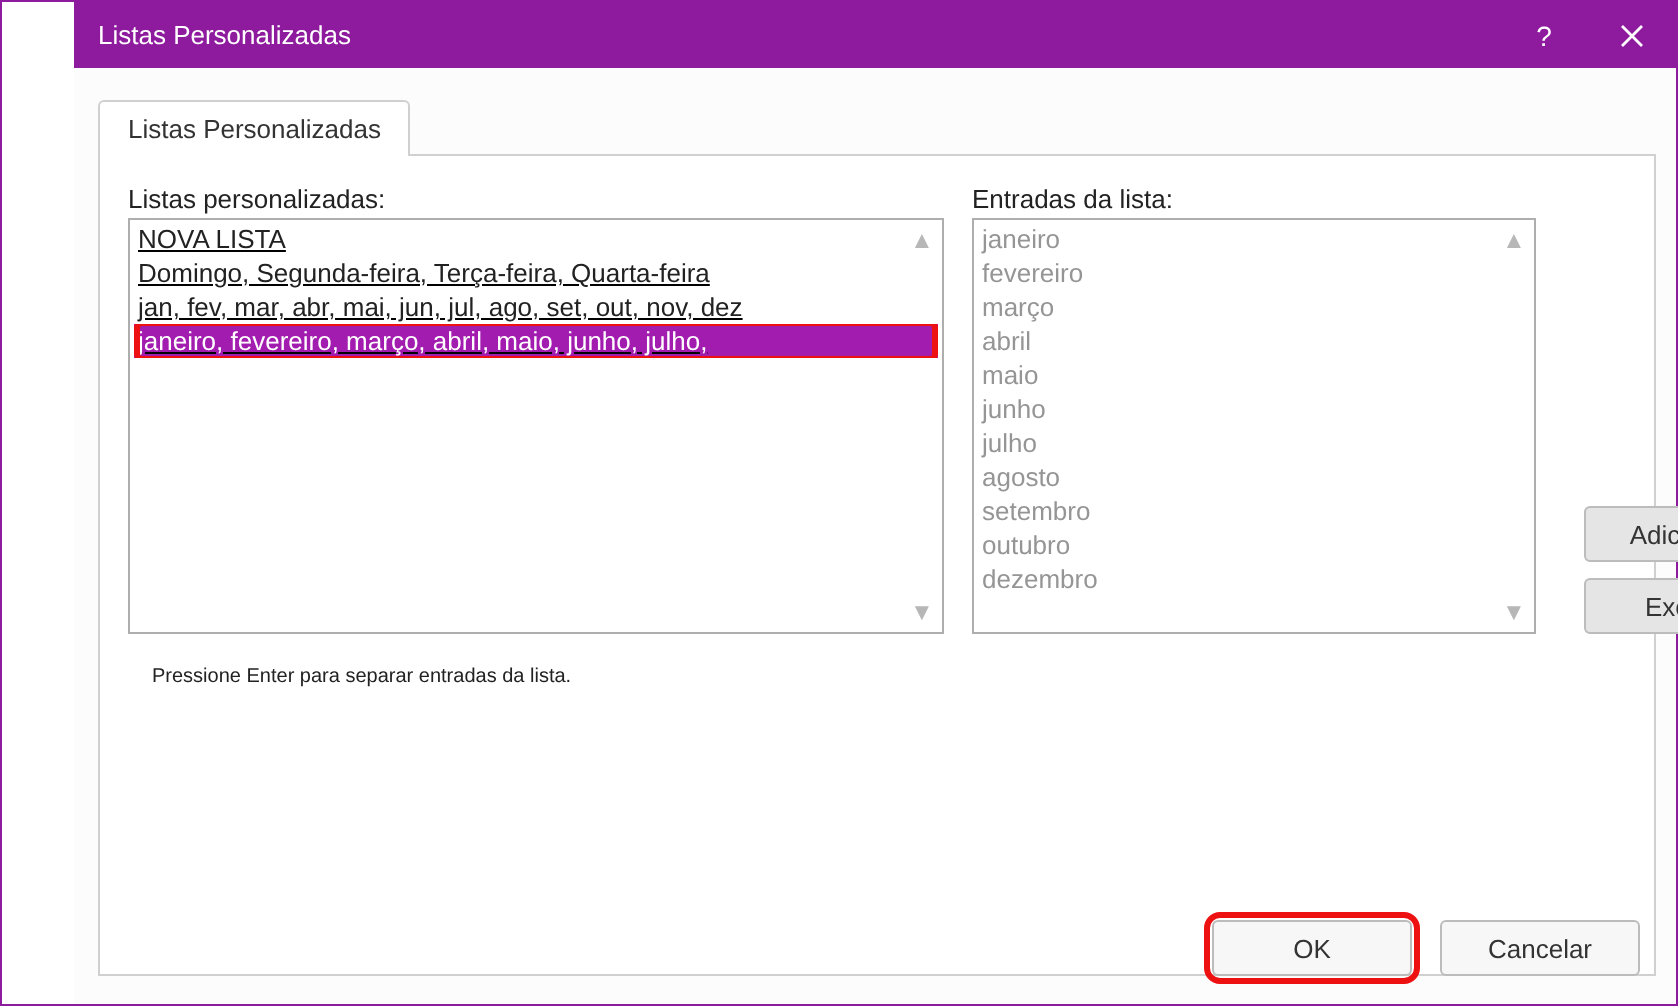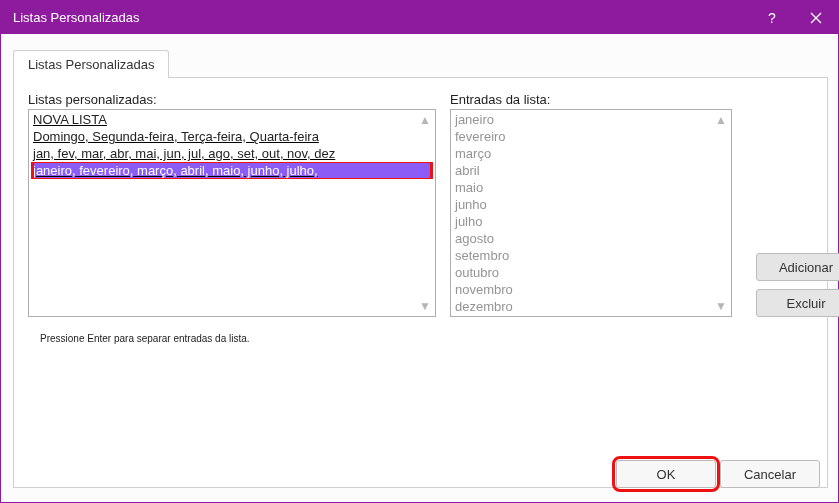--- a/index.html
+++ b/index.html
@@ -1,39 +1,39 @@
 <!DOCTYPE html>
 <html><head>
 <meta charset="utf-8">
 <style>
   * { box-sizing: border-box; font-family: "Segoe UI", Arial, sans-serif; }
   body { margin: 0; background: #fff; width: 839px; height: 503px; overflow: hidden; }
-  .window { width: 839px; height: 503px; border: 1px solid #8e1a9d; display: flex; flex-direction: column; }
+  .window { width: 839px; height: 503px; border: 1px solid #8e1a9d; display: flex; flex-direction: column; padding-left: 36px; }
   .titlebar { height: 33px; background: #8e1a9d; display: flex; align-items: center; color: #fff; }
   .titlebar .title { padding-left: 12px; font-size: 13px; flex: 1; }
   .titlebar .tb-btn { width: 44px; height: 33px; display: flex; align-items: center; justify-content: center; font-size: 14px; }
   .body { flex: 1; background: #fcfcfc; padding: 10px 10px 14px 12px; display: flex; flex-direction: column; position: relative; }
   .tabrow { height: 34px; display: flex; align-items: flex-end; }
   .tab { background: #fff; border: 1px solid #d0d0d0; border-bottom: none; padding: 6px 14px; font-size: 13px; color: #333; border-top-left-radius: 3px; border-top-right-radius: 3px; position: relative; z-index: 2; }
   .tabpanel { border: 1px solid #d0d0d0; background: #fff; margin-top: -1px; flex: 1; padding: 14px 14px 14px 14px; display: flex; flex-direction: column; }
   .cols { display: flex; gap: 14px; align-items: flex-end; }
   .col { display: flex; flex-direction: column; }
   .label { font-size: 13px; color: #222; margin-bottom: 2px; }
   .listbox { width: 408px; height: 208px; border: 1px solid #aeaeae; background: #fff; position: relative; overflow: hidden; text-decoration: underline; }
   .list-inner { padding: 1px 2px; font-size: 13px; color: #222; line-height: 17px; }
   .list-inner .item { white-space: nowrap; overflow: hidden; padding: 0 2px; }
-  .list-inner .item.sel { background: #8b5cf6; color: #fff; }
+  .list-inner .item.sel { background: #a21caf; color: #fff; }
   .list-inner .item.sel .highlight-wrap { outline: 3px solid #e11; outline-offset: -1px; display: block; border-radius: 2px; }
   .entries { width: 282px; height: 208px; border: 1px solid #aeaeae; background: #fff; position: relative; overflow: hidden; }
   .entries .list-inner .item { color: #959595; }
   .scrollhints { position: absolute; right: 4px; top: 3px; bottom: 3px; width: 12px; display: flex; flex-direction: column; justify-content: space-between; color: #b7b7b7; font-size: 12px; pointer-events: none; }
   .side { display: flex; flex-direction: column; gap: 8px; margin-top: 18px; margin-left: 10px; }
   .btn { width: 100px; height: 28px; border: 1px solid #bcbcbc; background: #e5e5e5; font-size: 13px; color: #333; border-radius: 3px; display: flex; align-items: center; justify-content: center; }
   .helptext { font-size: 10px; color: #222; margin-top: 16px; margin-left: 12px; }
-  .footer { position: absolute; right: 18px; bottom: 14px; display: flex; gap: 4px; align-items: center; }
+  .footer { position: absolute; right: 18px; bottom: 14px; display: flex; gap: 14px; align-items: center; }
   .fbtn { width: 100px; height: 28px; border: 1px solid #bcbcbc; background: #f7f7f7; font-size: 13px; color: #333; border-radius: 3px; display: flex; align-items: center; justify-content: center; }
   .ok-high { outline: 3px solid #e11; outline-offset: 1px; border-radius: 4px; }
 </style>
 </head>
 <body>
 
 <div class="window">
   <div class="titlebar">
     <div class="title">Listas Personalizadas</div>
     <div class="tb-btn">?</div>
@@ -76,21 +76,20 @@
                 <div class="item">janeiro</div>
                 <div class="item">fevereiro</div>
                 <div class="item">março</div>
                 <div class="item">abril</div>
                 <div class="item">maio</div>
                 <div class="item">junho</div>
                 <div class="item">julho</div>
                 <div class="item">agosto</div>
                 <div class="item">setembro</div>
                 <div class="item">outubro</div>
-                <div class="item">novembro</div>
                 <div class="item">dezembro</div>
               </div>
             <div class="scrollhints">
                 <span>▲</span>
                 <span>▼</span>
               </div>
           </div>
         </div>
 
         <div class="side">

